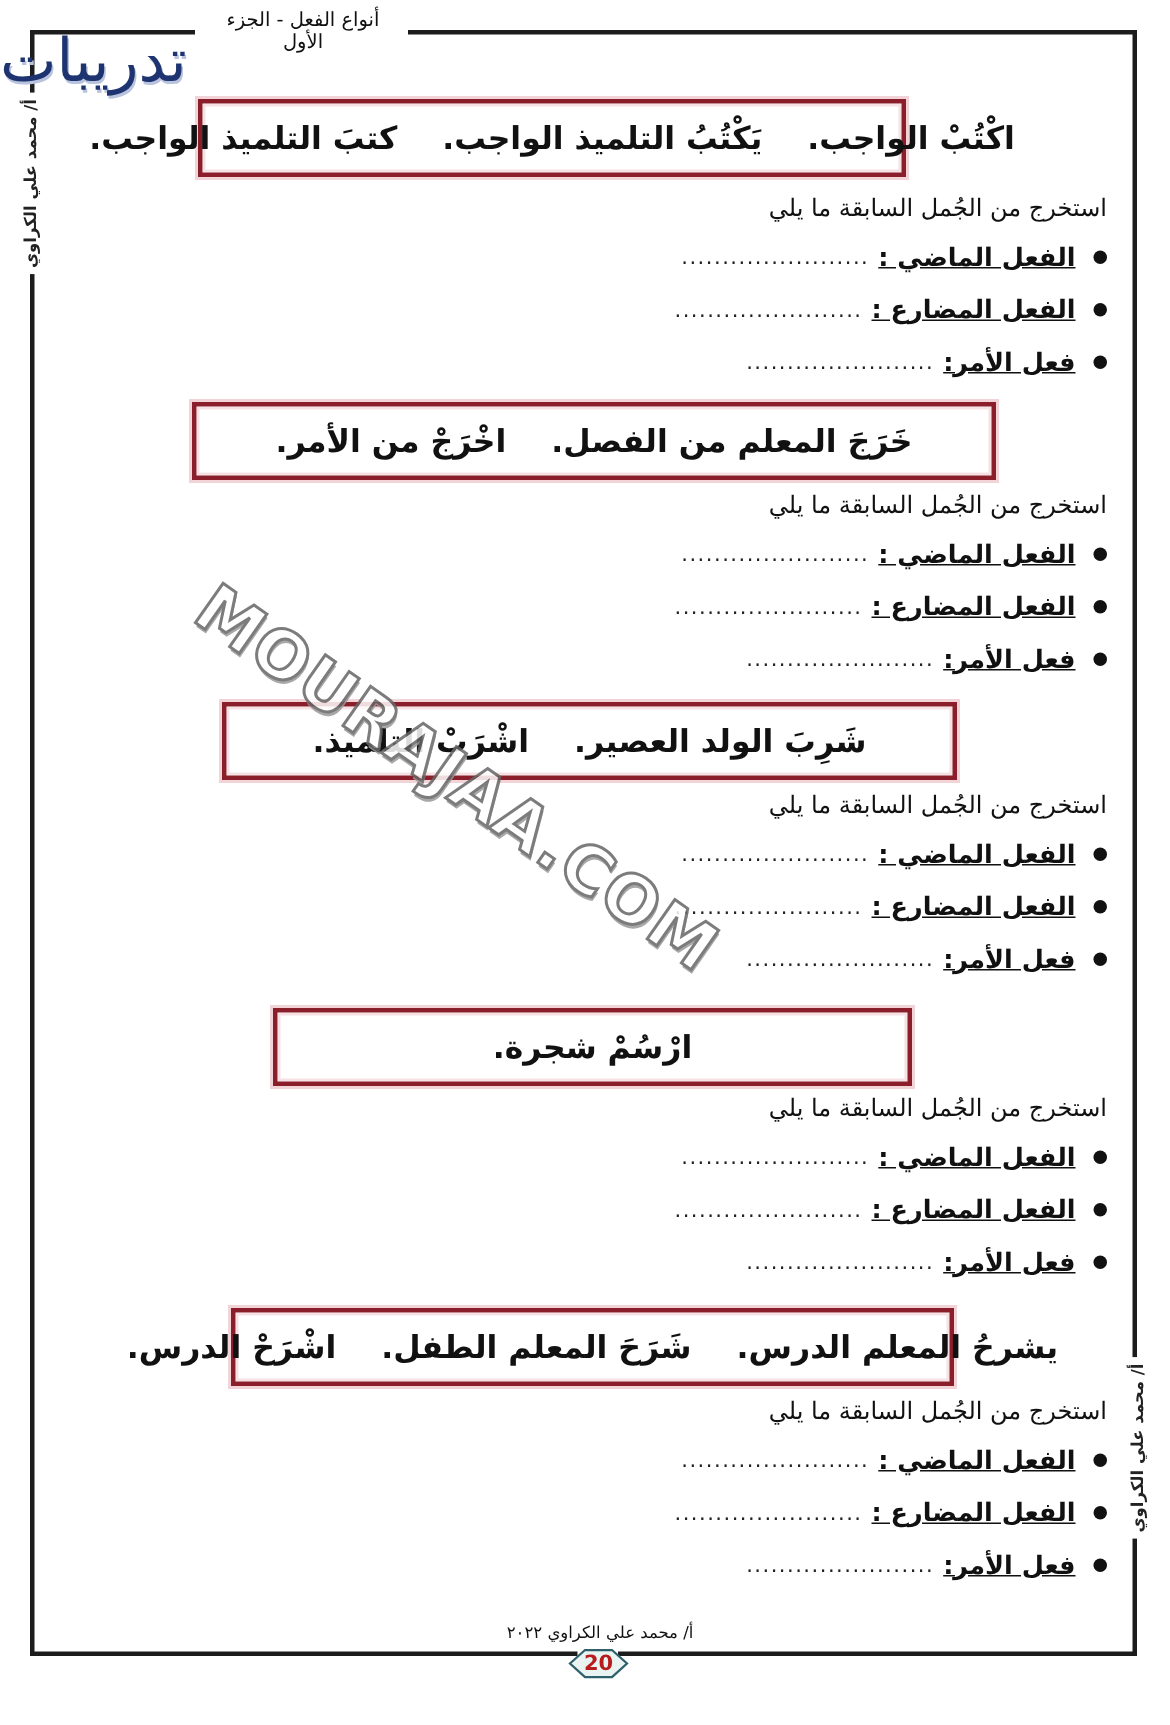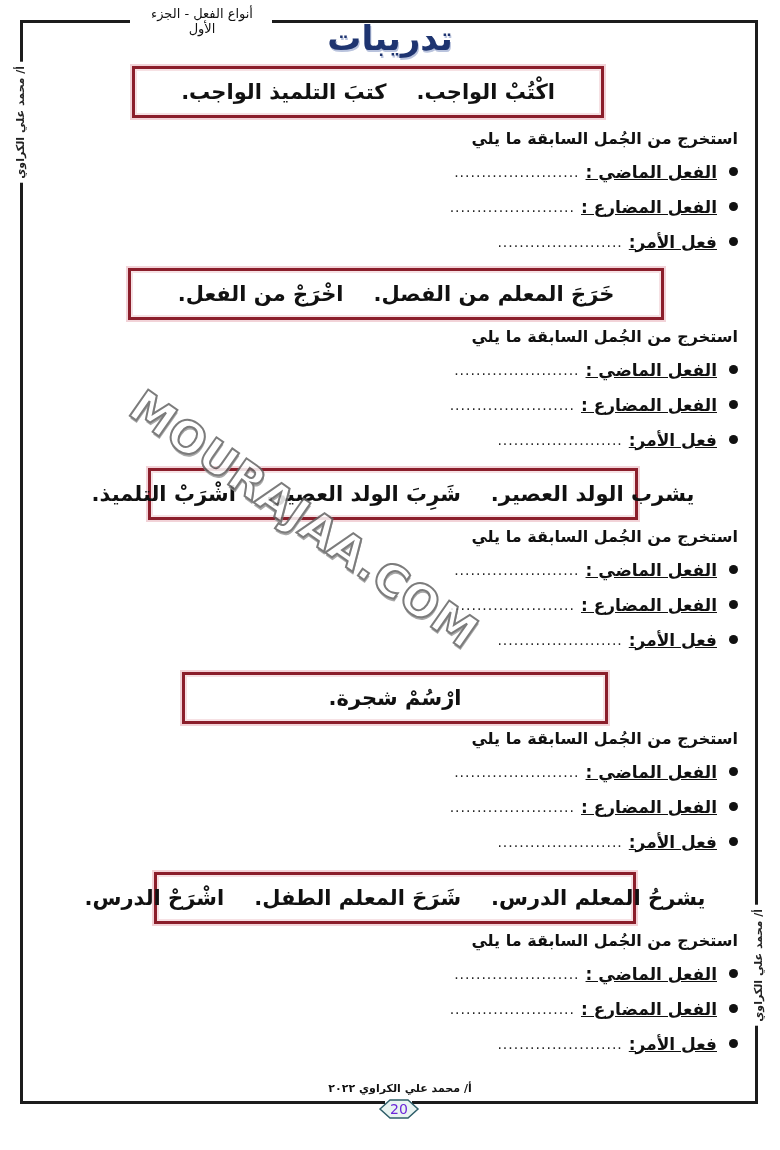--- a/index.html
+++ b/index.html
@@ -20,48 +20,48 @@
       position: absolute; left: 136px; top: 6px; width: 132px; text-align: center;
       font-size: 13px; font-weight: normal; direction: rtl; color: #111;
     }
     .side-sig {
       position: absolute; font-size: 11px; font-weight: bold; color:#222;
       writing-mode: vertical-rl; direction: rtl; background:#fff; padding: 4px 0;
     }
     .side-sig.left { left: 14px; top: 62px; transform: rotate(180deg); }
     .side-sig.right { left: 752px; top: 905px; transform: rotate(180deg); }
     .title {
-      position: absolute; left: 0; width: 780px; top: 18px; text-align: center;
-      font-size: 34px; font-weight: bold; color: #1e3470; direction: rtl;
+      position: absolute; left: 0; width: 780px; top: 18px; text-align: left;
+      font-size: 40px; font-weight: normal; color: #1e3470; direction: rtl;
       text-shadow: 1px 2px 0 #b9c3dd;
     }
     .sentence-box {
       position: absolute; border: 3px solid #8b1e2b; box-shadow: 0 0 0 2px #f2d3d8, inset 0 0 0 2px #f6e1e4;
       background: #fff; direction: rtl; text-align: center; font-weight: bold; font-size: 21px;
       box-sizing: border-box; display:flex; align-items:center; justify-content:center; gap: 30px; white-space: nowrap;
     }
     .section-block { position: absolute; right: 42px; width: 360px; direction: rtl; }
-    .instruction { font-size: 16px; font-weight: bold; height: 30px; line-height: 30px; }
+    .instruction { font-size: 16px; font-weight: normal; height: 30px; line-height: 30px; }
     .q-item { display: flex; align-items: center; height: 35px; font-size: 17px; font-weight: bold; }
     .bullet { width: 9px; height: 9px; border-radius: 50%; background: #111; margin-left: 12px; flex: none; }
     .q-label { white-space: nowrap; text-decoration: underline; }
     .q-answer { margin-right: 6px; font-weight: normal; letter-spacing: 1px; color:#222; white-space: nowrap; font-size: 14px; }
     .watermark {
       position: absolute; left: 150px; top: 380px; font-size: 44px; font-weight: bold;
       color: #ffffff; -webkit-text-stroke: 2px #666; transform: rotate(35deg); transform-origin: left top;
       font-family: "DejaVu Sans", sans-serif; letter-spacing: 1px; opacity: 0.85;
       text-shadow: 2px 2px 0 #999;
     }
     .footer-author {
       position: absolute; left: 300px; top: 1082px; width: 200px; text-align: center;
-      font-size: 11px; font-weight: bold; direction: rtl; color:#111;
+      font-size: 11px; font-weight: normal; direction: rtl; color:#111;
     }
     .page-num {
       position: absolute; left: 378px; top: 1098px; width: 42px; height: 22px;
-      display:flex; align-items:center; justify-content:center; font-size: 14px; font-weight: normal; color:#6d28d9;
+      display:flex; align-items:center; justify-content:center; font-size: 14px; font-weight: bold; color:#b91c1c;
     }
     .page-num svg { position:absolute; left:0; top:0; }
     .page-num span { position: relative; }
   </style>
 </head>
 <body>
 
 <div class="frame"></div>
 <div class="frame-top-left"></div>
 <div class="frame-top-right"></div>
@@ -69,20 +69,21 @@
 <div class="frame-bottom-right"></div>
 
 <div class="header-label">أنواع الفعل - الجزء الأول</div>
 <div class="title">تدريبات</div>
 
 <div class="side-sig left">أ/ محمد علي الكراوي</div>
 <div class="side-sig right">أ/ محمد علي الكراوي</div>
 
 <div class="sentence-box" style="left:132px; top:66px; width:472px; height:52px;">
   <span>اكْتُبْ الواجب.</span>
+  <span>يَكْتُبُ التلميذ الواجب.</span>
   <span>كتبَ التلميذ الواجب.</span>
 </div>
 <div class="section-block" style="top:124px;">
   <div class="instruction">استخرج من الجُمل السابقة ما يلي</div>
   <div class="q-item">
       <span class="bullet"></span>
       <span class="q-label">الفعل الماضي :</span>
       <span class="q-answer">.......................</span>
     </div>
   <div class="q-item">
@@ -92,21 +93,21 @@
     </div>
   <div class="q-item">
       <span class="bullet"></span>
       <span class="q-label">فعل الأمر:</span>
       <span class="q-answer">.......................</span>
     </div>
 </div>
 
 <div class="sentence-box" style="left:128px; top:268px; width:536px; height:52px;">
   <span>خَرَجَ المعلم من الفصل.</span>
-  <span>اخْرَجْ من الفعل.</span>
+  <span>اخْرَجْ من الأمر.</span>
 </div>
 <div class="section-block" style="top:322px;">
   <div class="instruction">استخرج من الجُمل السابقة ما يلي</div>
   <div class="q-item">
       <span class="bullet"></span>
       <span class="q-label">الفعل الماضي :</span>
       <span class="q-answer">.......................</span>
     </div>
   <div class="q-item">
       <span class="bullet"></span>
@@ -114,21 +115,20 @@
       <span class="q-answer">.......................</span>
     </div>
   <div class="q-item">
       <span class="bullet"></span>
       <span class="q-label">فعل الأمر:</span>
       <span class="q-answer">.......................</span>
     </div>
 </div>
 
 <div class="sentence-box" style="left:148px; top:468px; width:490px; height:52px;">
-  <span>يشرب الولد العصير.</span>
   <span>شَرِبَ الولد العصير.</span>
   <span>اشْرَبْ التلميذ.</span>
 </div>
 <div class="section-block" style="top:522px;">
   <div class="instruction">استخرج من الجُمل السابقة ما يلي</div>
   <div class="q-item">
       <span class="bullet"></span>
       <span class="q-label">الفعل الماضي :</span>
       <span class="q-answer">.......................</span>
     </div>

